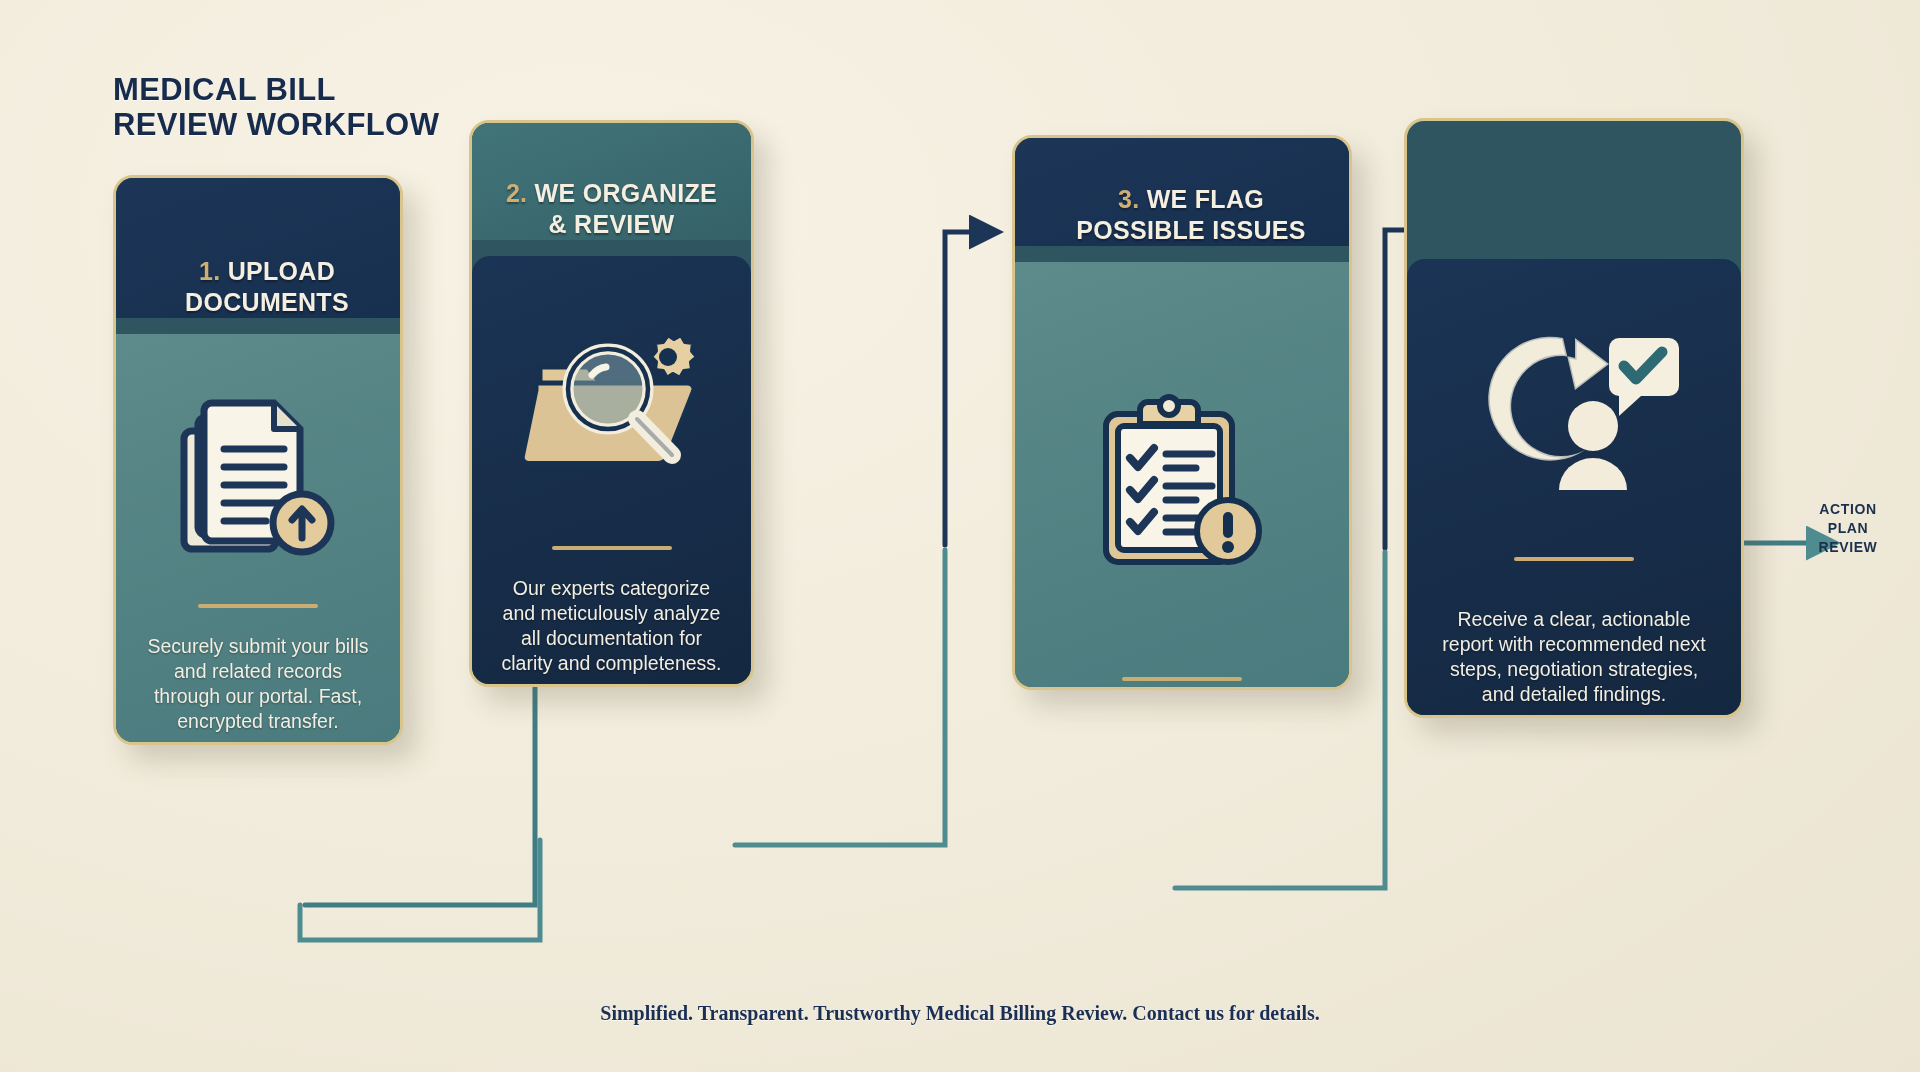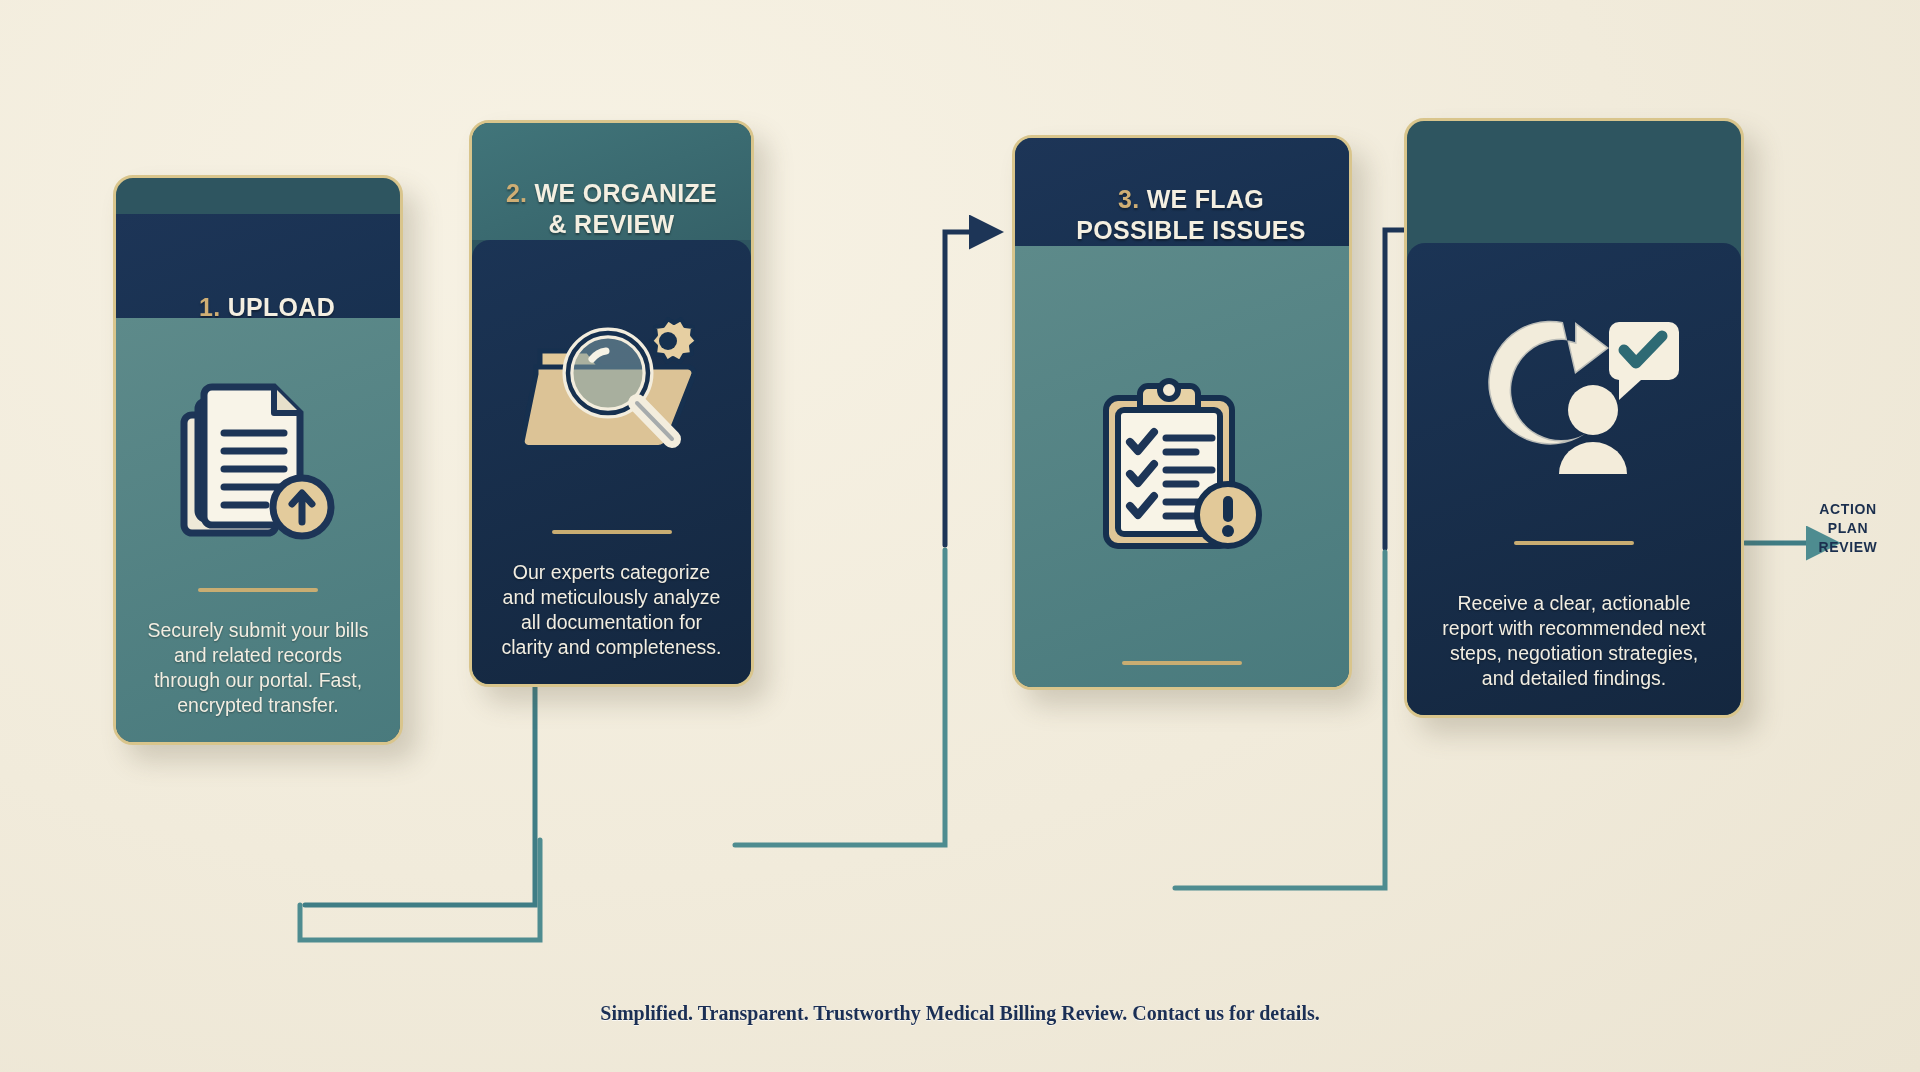--- a/index.html
+++ b/index.html
@@ -37,21 +37,21 @@
   .head .htxt{
     font-size:25px;font-weight:bold;line-height:31px;letter-spacing:.3px;
     text-shadow:0 2px 2px rgba(0,0,0,.35);
   }
   .num{color:#cfae74;}
   .hw{color:#f4efe1;}
 
   .body{
     position:absolute;left:0;right:0;bottom:0;
     box-sizing:border-box;
-    display:flex;flex-direction:column;align-items:center;
+    display:flex;flex-direction:column;align-items:center;margin-top:16px;
   }
   .divider{
     width:120px;height:4px;border-radius:2px;background:#c9ad72;
     margin:0 auto;flex:0 0 auto;
   }
   .desc{
     margin-top:26px;padding:0 26px;text-align:center;
     font-size:19.5px;line-height:25px;color:#f2eee2;font-weight:500;
     text-shadow:0 1px 2px rgba(0,0,0,.35);
   }
@@ -84,20 +84,24 @@
     font-size:20px;font-weight:bold;color:#1b2f54;
     font-family:"Liberation Serif", serif;
     text-shadow:0 1px 0 rgba(255,255,255,.7);
   }
 </style>
 </head>
 <body>
 
 <div id="stage">
 
+  <div class="title">
+    <span>MEDICAL BILL</span>
+    <span>REVIEW WORKFLOW</span>
+  </div>
 
   <svg class="wires" viewBox="0 0 1920 1072">
     <defs>
       <marker id="ah-teal" markerWidth="7" markerHeight="7" refX="3.2" refY="3.5" orient="auto">
           <path d="M0,0 L7,3.5 L0,7 Z" fill="#4e8c90"></path>
         </marker>
       <marker id="ah-navy" markerWidth="7" markerHeight="7" refX="3.2" refY="3.5" orient="auto">
           <path d="M0,0 L7,3.5 L0,7 Z" fill="#1d3557"></path>
         </marker>
     </defs>
@@ -112,21 +116,21 @@
     <path d="M945,550 L945,845 L735,845" fill="none" stroke="#4e8c90" stroke-width="5" stroke-linecap="round"></path>
 
     <path d="M1385,548 L1385,230 L1420,230" fill="none" stroke="#1d3557" stroke-width="5" stroke-linecap="round" marker-end="url(#ah-navy)"></path>
     <path d="M1385,552 L1385,888 L1175,888" fill="none" stroke="#4e8c90" stroke-width="5" stroke-linecap="round"></path>
 
     <path d="M1745,543 L1822,543" fill="none" stroke="#3f7d85" stroke-width="5" stroke-linecap="round" marker-end="url(#ah-teal)"></path>
   </svg>
 
   <div class="card" style="left:113px;top:175px;width:290px;height:570px;">
     <div class="frame">
-      <div class="head navy" style="height:140px;margin-top:36px;">
+      <div class="head navy" style="height:140px;">
         <div class="htxt">
           <span class="num">1.</span>
           <span class="hw">UPLOAD</span><br>
           <span class="hw">DOCUMENTS</span>
         </div>
       </div>
       <div class="body teal" style="top:140px;height:430px;padding:26px 0 30px;">
         <div class="iconwrap">
           <svg width="160" height="175" viewBox="0 0 160 175">
             <g transform="translate(2,6)">

